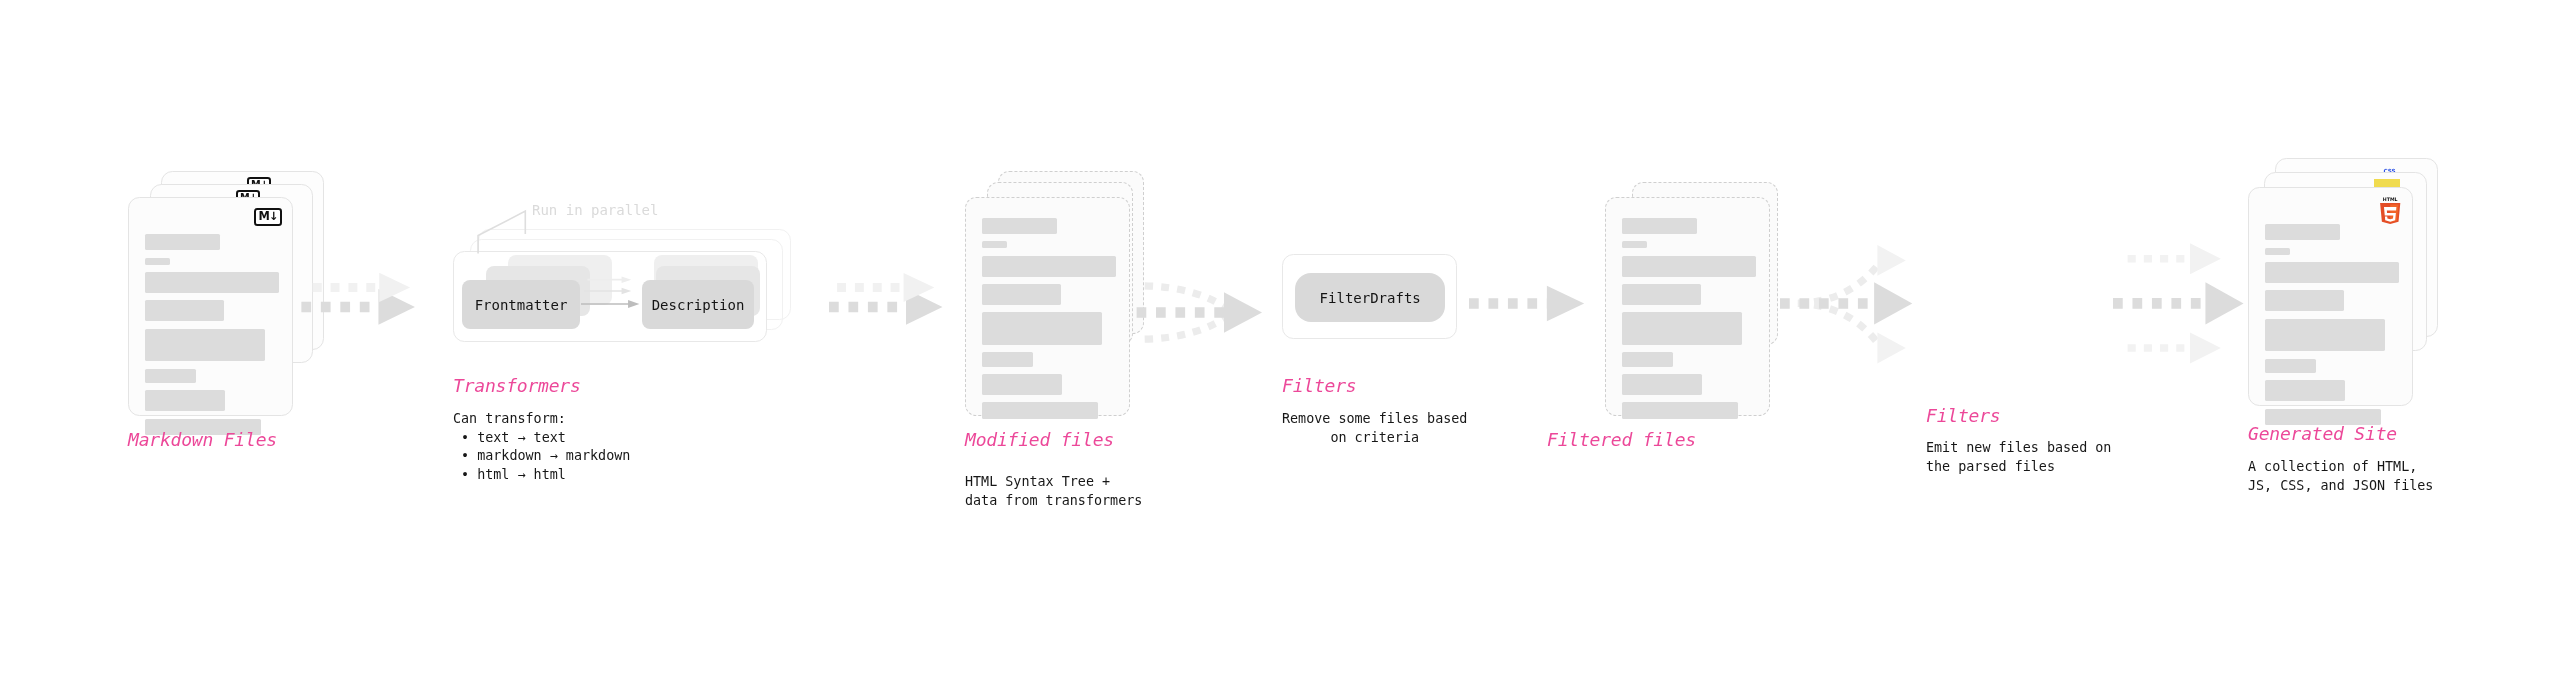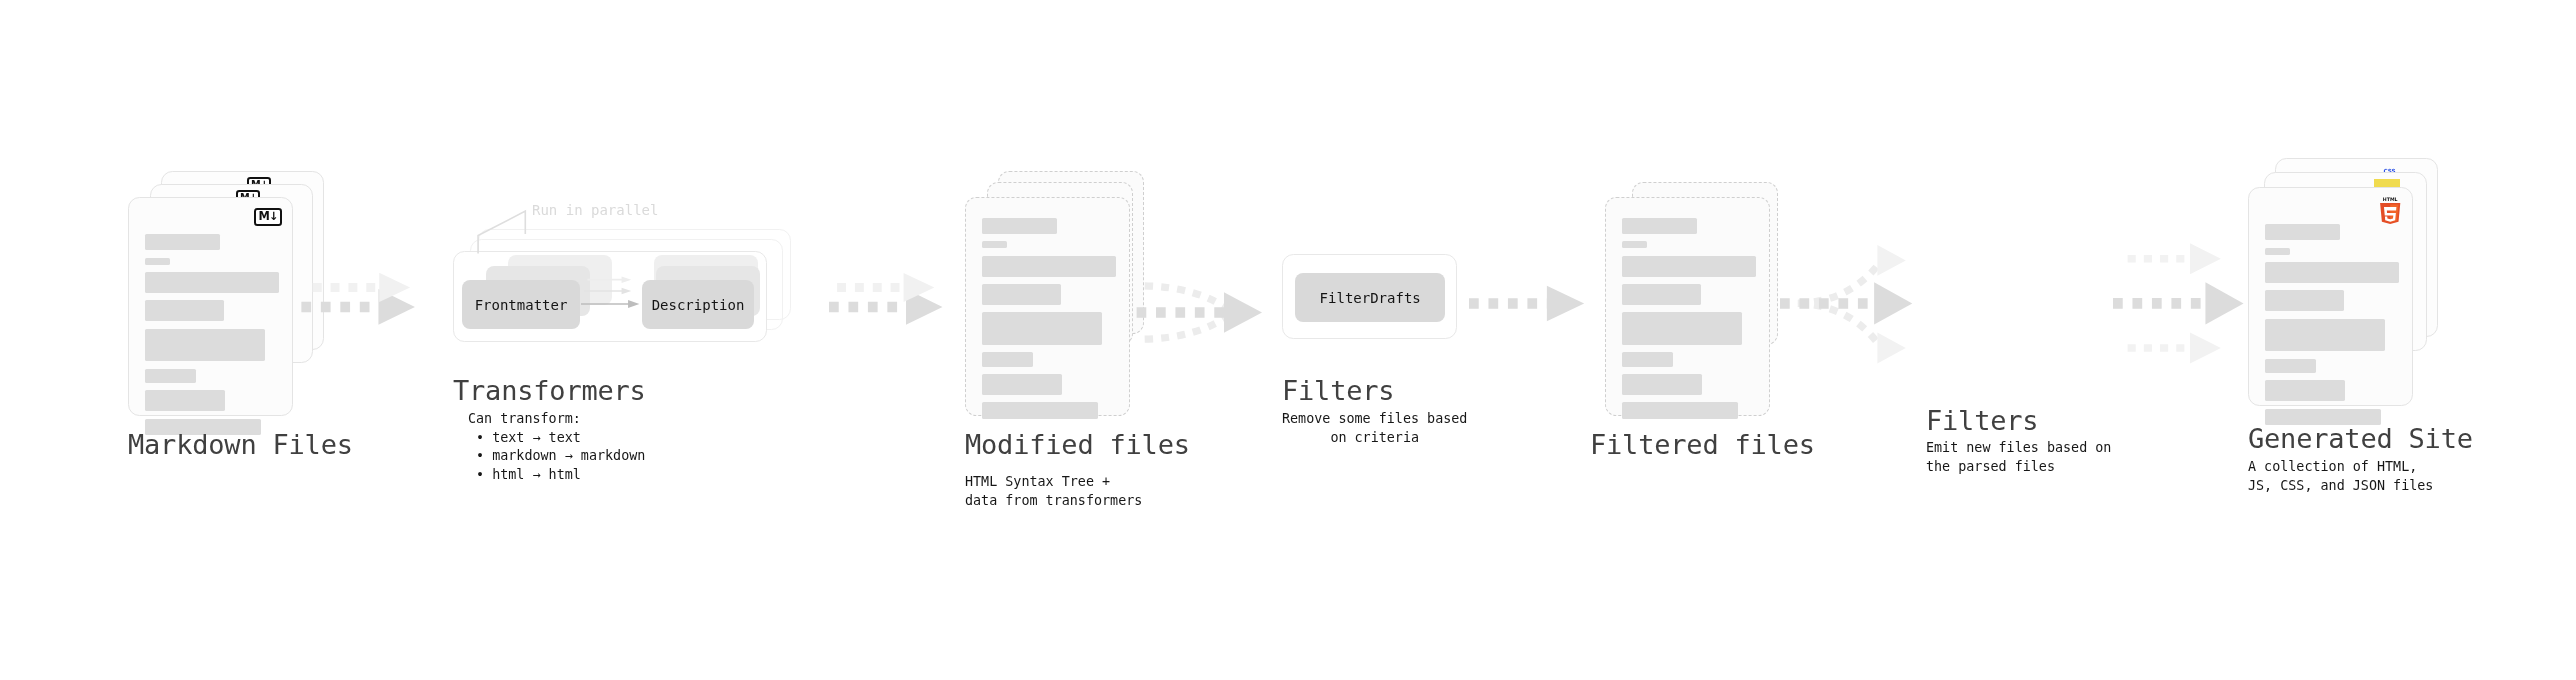--- a/index.html
+++ b/index.html
@@ -56,24 +56,25 @@
   }
   .js-badge {
     position: absolute;
     width: 26px; height: 15.4px;
     background: #f0db4f;
   }
 
   
   .title {
     position: absolute;
-    font-size: 27px;
-    color: #404040;
+    font-size: 18px;
+    color: #ec4899;
     white-space: nowrap;
     letter-spacing: -0.2px;
+    font-style: italic;
   }
   .subtitle {
     position: absolute;
     font-size: 13.4px;
     line-height: 1.38;
     color: #171717;
     white-space: pre;
   }
 
   
@@ -162,21 +163,21 @@
       <line x1="8" y1="8" x2="52" y2="8" stroke="#ededed" stroke-width="2"></line>
       <polygon points="50,4 62,8 50,12" fill="#ededed"></polygon>
     </svg>
 
     <svg style="left:478px; top:203px; width:106px; height:57px;" viewBox="0 0 130 70" width="106" height="57">
       <path d="M0,62 L0,40 L58,10 L58,38" fill="none" stroke="#dedede" stroke-width="2"></path>
     </svg>
     <div class="parallel-note" style="left:532px; top:202px;">Run in parallel</div>
   </div>
   <div class="title" style="left:453px; top:375px;">Transformers</div>
-  <div class="subtitle" style="left:468px; top:410px;">Can transform:
+  <div class="subtitle" style="left:453px; top:410px;">Can transform:
  • text → text
  • markdown → markdown
  • html → html</div>
 
   <svg style="left:829px; top:268px; width:154px; height:73px;" viewBox="0 0 190 90" width="154" height="73">
     <line x1="0" y1="48" x2="98" y2="48" stroke="#dcdcdc" stroke-width="13" stroke-dasharray="12 12"></line>
     <polygon points="95,26 140,48 95,70" fill="#dcdcdc"></polygon>
     <line x1="10" y1="24" x2="96" y2="24" stroke="#f1f1f1" stroke-width="11" stroke-dasharray="11 11"></line>
     <polygon points="92,6 130,24 92,42" fill="#f1f1f1"></polygon>
   </svg>
@@ -202,21 +203,21 @@
 data from transformers</div>
 
   <svg style="left:1136px; top:268px; width:163px; height:89px;" viewBox="0 0 200 110" width="163" height="89">
     <path d="M10,22 Q80,24 118,55" fill="none" stroke="#ececec" stroke-width="9" stroke-dasharray="10 10"></path>
     <path d="M10,88 Q80,86 118,55" fill="none" stroke="#ececec" stroke-width="9" stroke-dasharray="10 10"></path>
     <line x1="0" y1="55" x2="112" y2="55" stroke="#dcdcdc" stroke-width="13" stroke-dasharray="12 12"></line>
     <polygon points="108,30 155,55 108,80" fill="#dcdcdc"></polygon>
   </svg>
 
   <div class="groupbox abs" style="left:1282px; top:254px; width:175px; height:85px;">
-    <div class="pill" style="left:12.2px; top:18px; width:150px; height:49px;">FilterDrafts</div>
+    <div class="pill" style="left:12.2px; top:18px; width:150px; height:49px;border-radius:16px;">FilterDrafts</div>
   </div>
   <div class="title" style="left:1282px; top:375px;">Filters</div>
   <div class="subtitle" style="left:1282px; top:410px;text-align:center;">Remove some files based
 on criteria</div>
 
   <svg style="left:1469px; top:284px; width:146px; height:65px;" viewBox="0 0 180 80" width="146" height="65">
     <line x1="0" y1="24" x2="100" y2="24" stroke="#dcdcdc" stroke-width="13" stroke-dasharray="12 12"></line>
     <polygon points="96,2 142,24 96,46" fill="#dcdcdc"></polygon>
   </svg>
 
@@ -228,21 +229,21 @@
         <div class="bar" style="width:25px;height:7.3px;"></div>
         <div class="bar" style="width:134px;height:21px;"></div>
         <div class="bar" style="width:79px;height:21px;"></div>
         <div class="bar" style="width:120px;height:32.5px;"></div>
         <div class="bar" style="width:51px;height:14.6px;"></div>
         <div class="bar" style="width:80px;height:21px;"></div>
         <div class="bar" style="width:116px;height:16.3px;"></div>
       </div>
     </div>
   </div>
-  <div class="title" style="left:1590px; top:429px;">Filtered files</div>
+  <div class="title" style="left:1547px; top:429px;">Filtered files</div>
 
   <svg style="left:1780px; top:232px; width:142px; height:142px;" viewBox="0 0 175 175" width="142" height="142">
     <path d="M22,88 Q88,86 125,35" fill="none" stroke="#ececec" stroke-width="9" stroke-dasharray="10 10"></path>
     <polygon points="120,16 155,35 120,54" fill="#f2f2f2"></polygon>
     <path d="M22,88 Q88,90 125,143" fill="none" stroke="#ececec" stroke-width="9" stroke-dasharray="10 10"></path>
     <polygon points="120,124 155,143 120,162" fill="#f2f2f2"></polygon>
     <line x1="0" y1="88" x2="120" y2="88" stroke="#dcdcdc" stroke-width="13" stroke-dasharray="12 12"></line>
     <polygon points="116,62 163,88 116,114" fill="#dcdcdc"></polygon>
   </svg>
 

